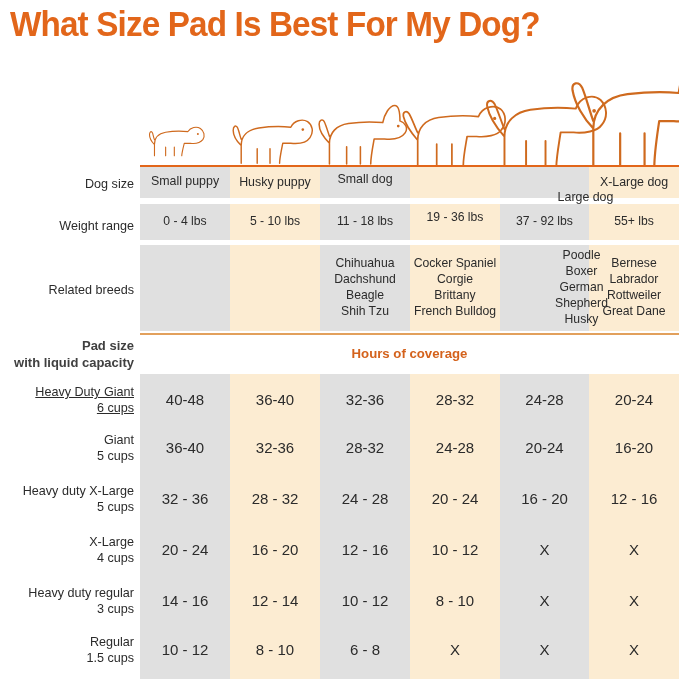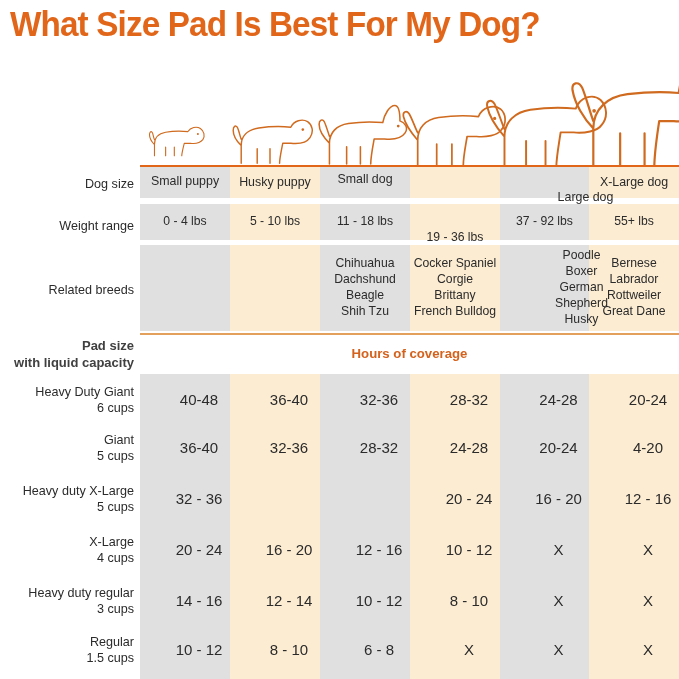--- a/index.html
+++ b/index.html
@@ -34,21 +34,21 @@
   }
   .rowlabel.orange{color:#404040;font-weight:bold;font-size:13px;}
 
   
   .cell{
     position:absolute;text-align:center;
     font-size:12.2px;color:#2b2b2b;line-height:1.3;
     white-space:pre-line;
     display:flex;align-items:center;justify-content:center;
   }
-  .cell.big{font-size:15px;margin-left:14px;}
+  .cell.big{font-size:15px;}
   .hdr{font-size:12.4px;}
 
   .hours{
     position:absolute;left:140px;width:539px;text-align:center;
     font-size:13.2px;font-weight:bold;color:#d4621c;
   }
   .divider{position:absolute;left:140px;width:539px;height:1.6px;background:#e2a05c;}
 </style>
 </head>
 <body>
@@ -131,21 +131,21 @@
 
   <div class="cell hdr" style="left:140px;top:171px;width:90px;height:20px;">Small puppy</div>
   <div class="cell hdr" style="left:230px;top:167px;width:90px;height:31px;">Husky puppy</div>
   <div class="cell hdr" style="left:320px;top:167px;width:90px;height:25px;">Small dog</div>
   <div class="cell hdr" style="left:500px;top:182px;width:89px;height:31px;margin-left:41px;">Large dog</div>
   <div class="cell hdr" style="left:589px;top:167px;width:90px;height:31px;">X-Large dog</div>
 
   <div class="cell" style="left:140px;top:204px;width:90px;height:36px;">0 - 4 lbs</div>
   <div class="cell" style="left:230px;top:204px;width:90px;height:36px;">5 - 10 lbs</div>
   <div class="cell" style="left:320px;top:204px;width:90px;height:36px;">11 - 18 lbs</div>
-  <div class="cell" style="left:410px;top:220px;width:90px;height:36px;">19 - 36 lbs</div>
+  <div class="cell" style="left:410px;top:200px;width:90px;height:36px;">19 - 36 lbs</div>
   <div class="cell" style="left:500px;top:204px;width:89px;height:36px;">37 - 92 lbs</div>
   <div class="cell" style="left:589px;top:204px;width:90px;height:36px;">55+ lbs</div>
 
   <div class="cell" style="left:140px;top:245px;width:90px;height:86px;"></div>
   <div class="cell" style="left:230px;top:245px;width:90px;height:86px;"></div>
   <div class="cell" style="left:320px;top:245px;width:90px;height:86px;">Chihuahua
 Dachshund
 Beagle
 Shih Tzu</div>
   <div class="cell" style="left:410px;top:245px;width:90px;height:86px;">Cocker Spaniel
@@ -158,41 +158,43 @@
 Shepherd
 Husky</div>
   <div class="cell" style="left:589px;top:245px;width:90px;height:86px;">Bernese
 Labrador
 Rottweiler
 Great Dane</div>
 
   <div class="divider" style="top:333px;"></div>
   <div class="hours" style="top:346px;">Hours of coverage</div>
 
-  <div class="rowlabel" style="top:384px;">Heavy Duty Giant
+  <div class="rowlabel" style="top:384px;text-decoration:underline;">Heavy Duty Giant
 6 cups</div>
   <div class="cell big" style="left:140px;top:381px;width:90px;height:37px;">40-48</div>
   <div class="cell big" style="left:230px;top:381px;width:90px;height:37px;">36-40</div>
   <div class="cell big" style="left:320px;top:381px;width:90px;height:37px;">32-36</div>
   <div class="cell big" style="left:410px;top:381px;width:90px;height:37px;">28-32</div>
   <div class="cell big" style="left:500px;top:381px;width:89px;height:37px;">24-28</div>
   <div class="cell big" style="left:589px;top:381px;width:90px;height:37px;">20-24</div>
 
   <div class="rowlabel" style="top:432px;">Giant
 5 cups</div>
   <div class="cell big" style="left:140px;top:429px;width:90px;height:37px;">36-40</div>
   <div class="cell big" style="left:230px;top:429px;width:90px;height:37px;">32-36</div>
   <div class="cell big" style="left:320px;top:429px;width:90px;height:37px;">28-32</div>
   <div class="cell big" style="left:410px;top:429px;width:90px;height:37px;">24-28</div>
   <div class="cell big" style="left:500px;top:429px;width:89px;height:37px;">20-24</div>
-  <div class="cell big" style="left:589px;top:429px;width:90px;height:37px;">4-20</div>
+  <div class="cell big" style="left:589px;top:429px;width:90px;height:37px;">16-20</div>
 
   <div class="rowlabel" style="top:483px;">Heavy duty X-Large
 5 cups</div>
   <div class="cell big" style="left:140px;top:480px;width:90px;height:37px;">32 - 36</div>
+  <div class="cell big" style="left:230px;top:480px;width:90px;height:37px;">28 - 32</div>
+  <div class="cell big" style="left:320px;top:480px;width:90px;height:37px;">24 - 28</div>
   <div class="cell big" style="left:410px;top:480px;width:90px;height:37px;">20 - 24</div>
   <div class="cell big" style="left:500px;top:480px;width:89px;height:37px;">16 - 20</div>
   <div class="cell big" style="left:589px;top:480px;width:90px;height:37px;">12 - 16</div>
 
   <div class="rowlabel" style="top:534px;">X-Large
 4 cups</div>
   <div class="cell big" style="left:140px;top:531px;width:90px;height:37px;">20 - 24</div>
   <div class="cell big" style="left:230px;top:531px;width:90px;height:37px;">16 - 20</div>
   <div class="cell big" style="left:320px;top:531px;width:90px;height:37px;">12 - 16</div>
   <div class="cell big" style="left:410px;top:531px;width:90px;height:37px;">10 - 12</div>

